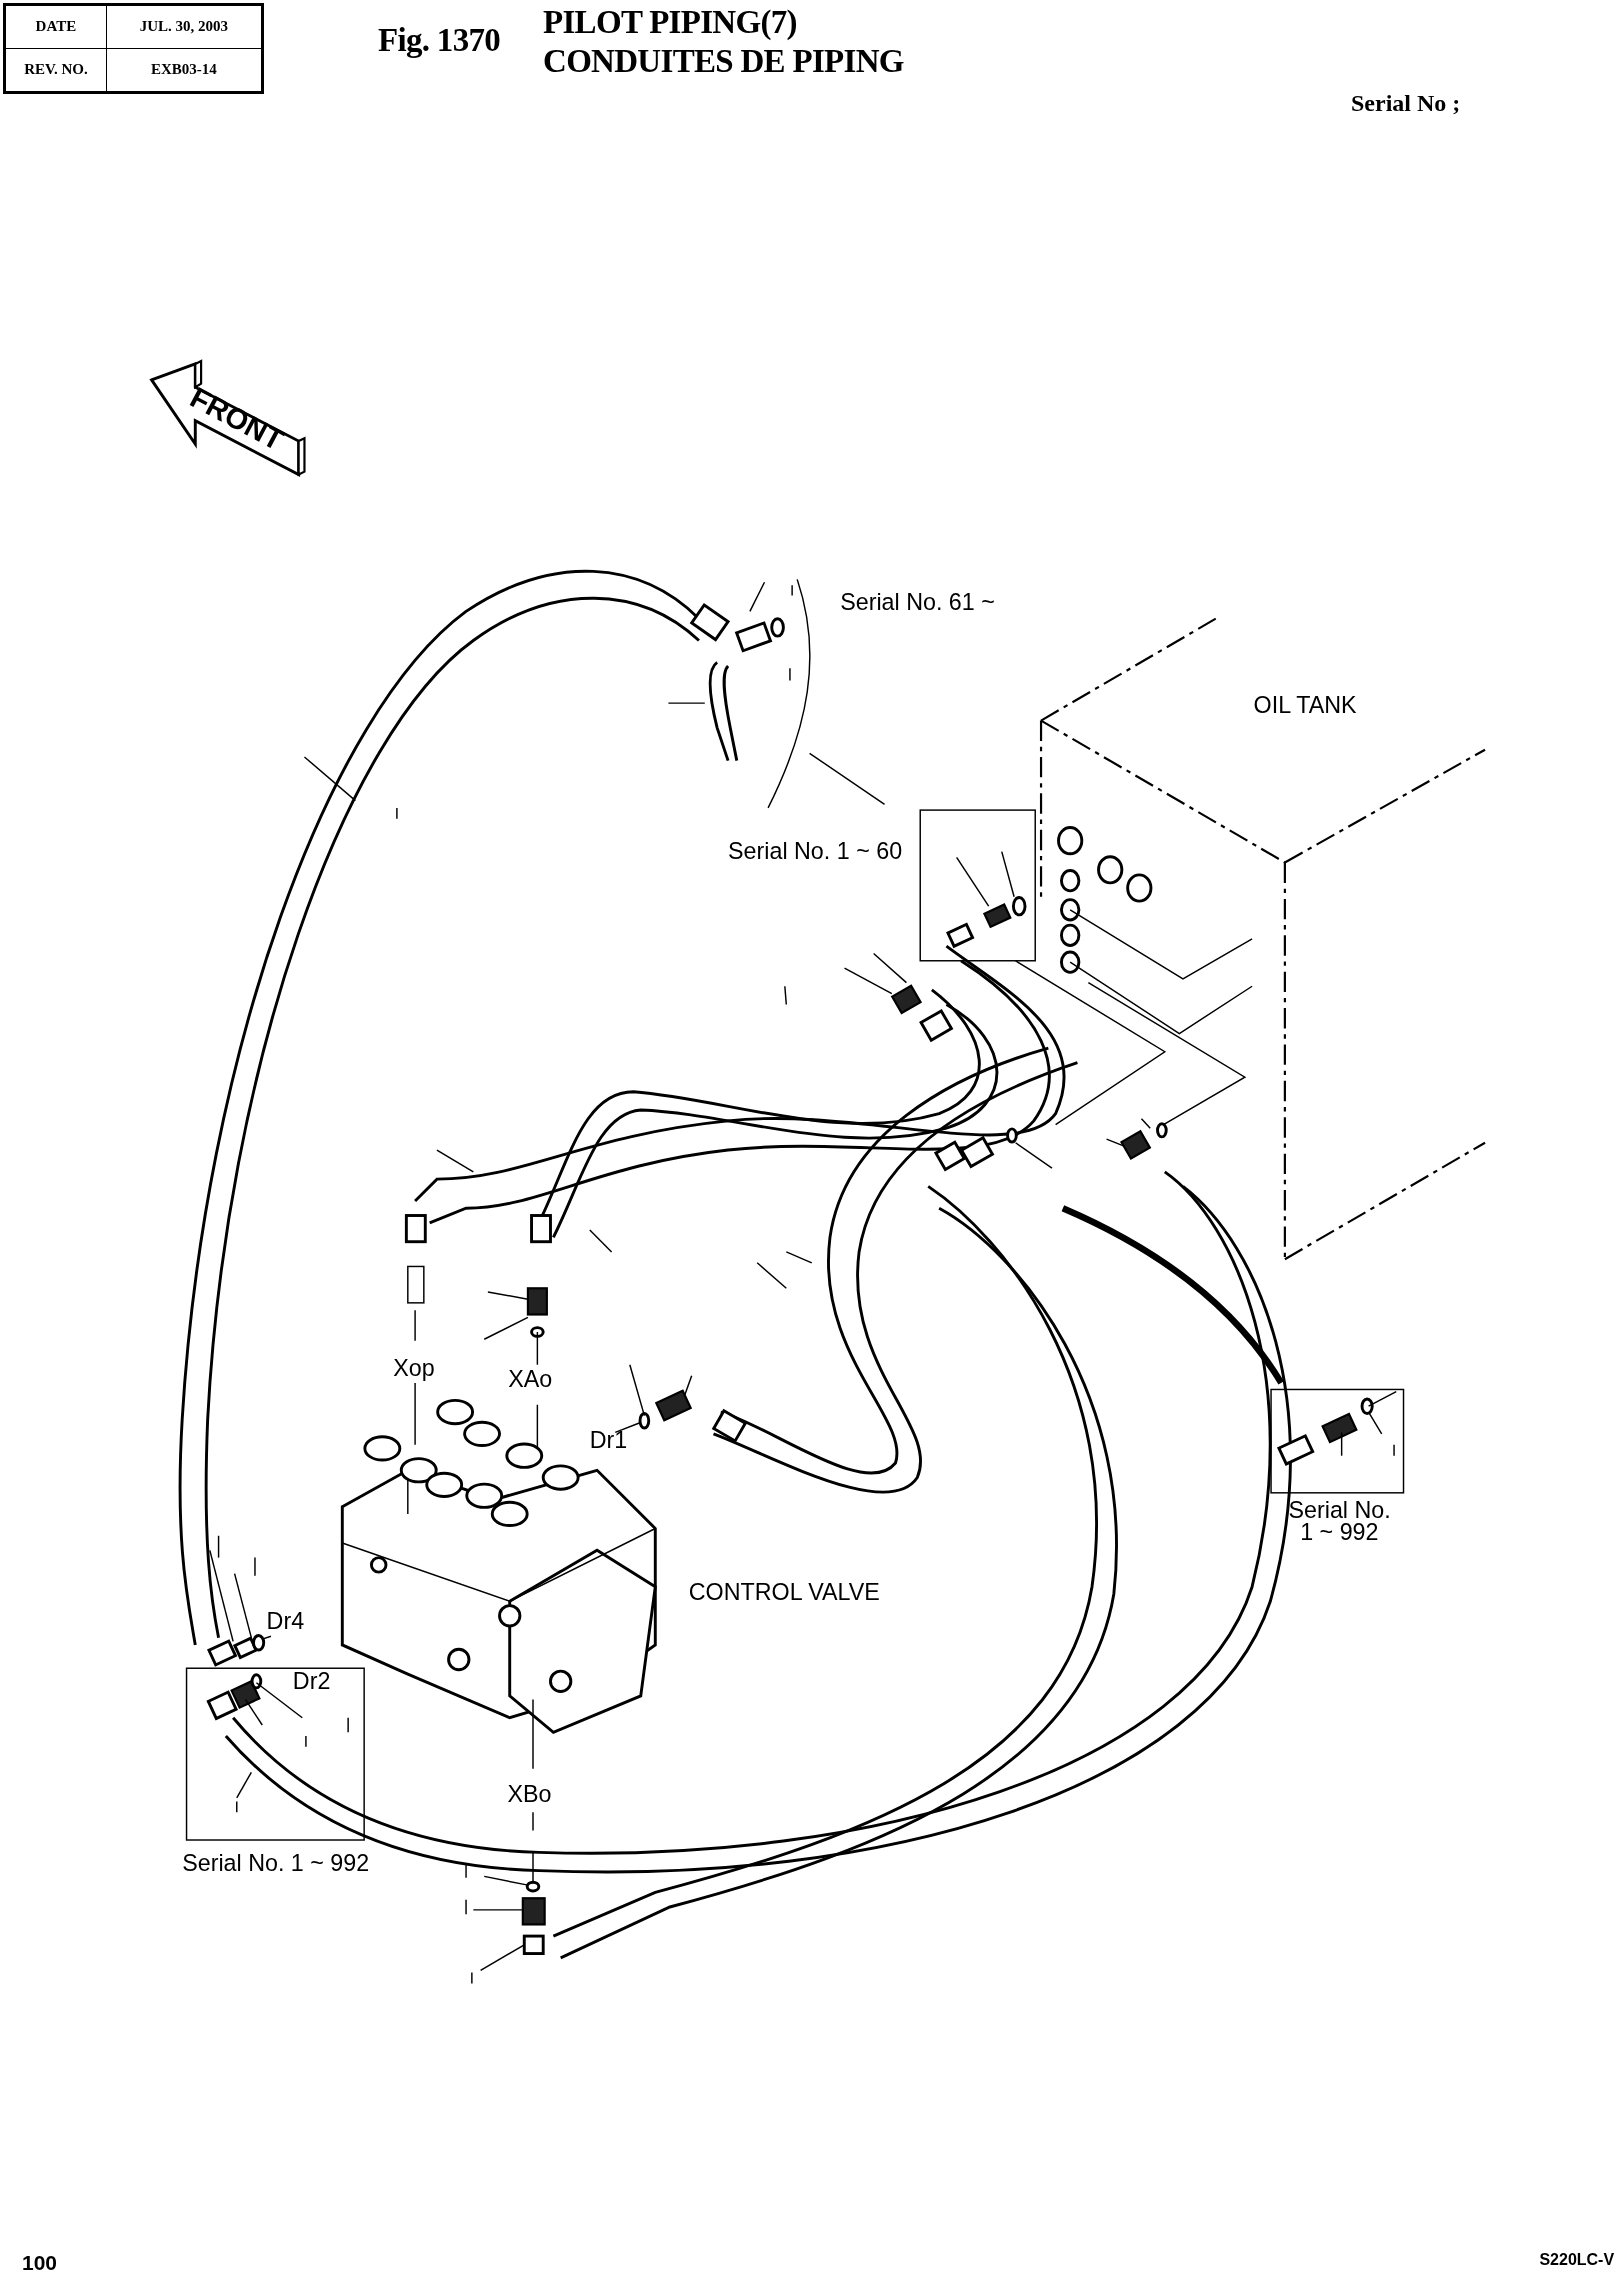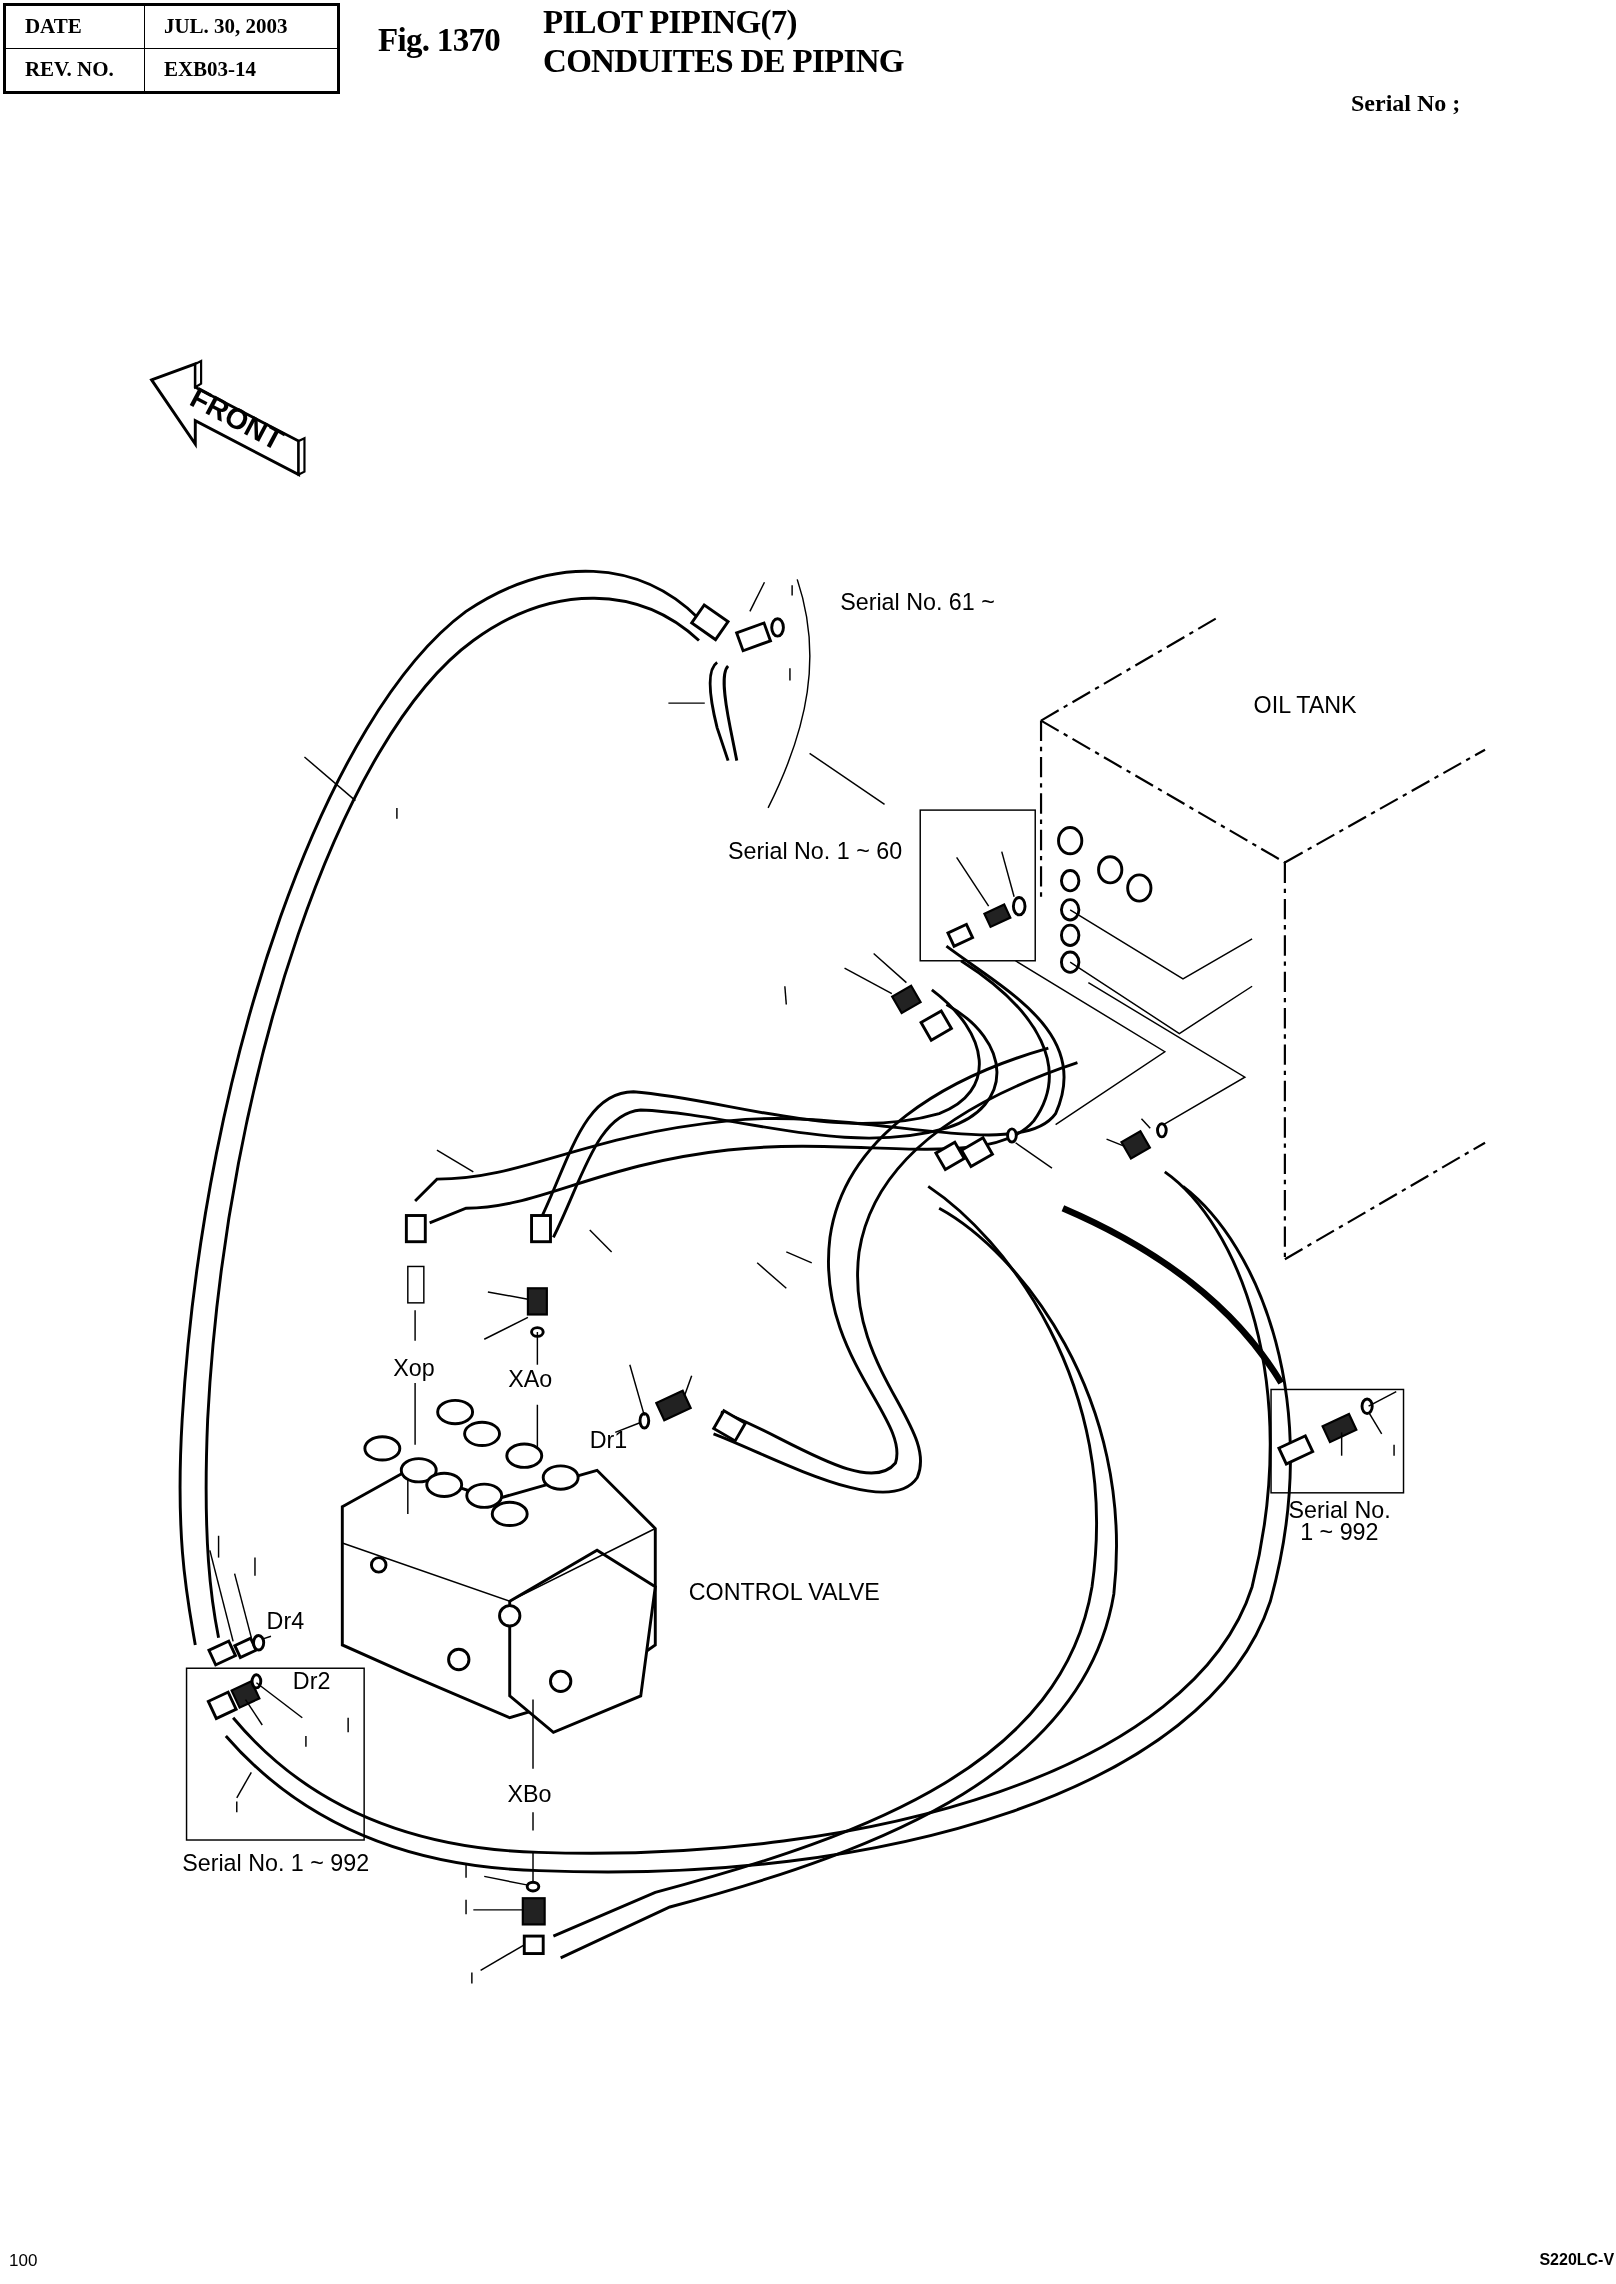--- a/index.html
+++ b/index.html
@@ -1,24 +1,24 @@
 <!DOCTYPE html>
 <html style="font-size:11.6px"><head>
 <meta charset="utf-8">
 <style>
   html, body { margin:0; padding:0; background:#ffffff; }
   body { width:1617px; height:2284px; position:relative; overflow:hidden; font-family:"Liberation Sans", sans-serif; color:#000; }
   .hdr-table { position:absolute; left:2.9px; top:2.9px; border-collapse:collapse; border:3.6px solid #000; font-family:"Liberation Serif", serif; font-weight:bold; }
-  .hdr-table td { border:1.5px solid #000; font-size:21px; height:42px; padding:0 19px; }
+  .hdr-table td { border:1.5px solid #000; font-size:15px; text-align:center; height:42px; padding:0 0; }
   .hdr-table td.k { width:100px; }
   .hdr-table td.v { width:154px; }
   .fig-no { position:absolute; left:378px; top:22px; font-family:Liberation Serif, serif; font-weight:bold; font-size:33px; letter-spacing:-0.7px; }
   .fig-title { position:absolute; left:543px; top:2.9px; font-family:"Liberation Serif", serif; font-weight:bold; font-size:33px; line-height:39px; letter-spacing:-0.7px; }
   .serial-hdr { position:absolute; left:1351px; top:90px; font-family:"Liberation Serif", serif; font-weight:bold; font-size:24px;text-align:center; }
-  .footer-page { position:absolute; left:9px; top:2251px; font-weight:normal; font-size:17px; }
+  .footer-page { position:absolute; left:22px; top:2251px; font-weight:bold; font-size:21px; }
   .footer-model { position:absolute; right:2.9px; top:2251px; font-weight:bold; font-size:16px; }
   svg.diagram { position:absolute; left:0; top:0; }
   .lbl { font-family:"Liberation Sans", sans-serif; font-size:32px; fill:#000; }
   .hose { fill:none; stroke:#000; stroke-width:4; }
   .thin { fill:none; stroke:#000; stroke-width:2; }
   .leader { fill:none; stroke:#000; stroke-width:2; }
   .dash { fill:none; stroke:#000; stroke-width:3; stroke-dasharray:28 8 6 8; }
   .part { fill:#fff; stroke:#000; stroke-width:4; }
   .partdark { fill:#222; stroke:#000; stroke-width:3; }
 </style>

